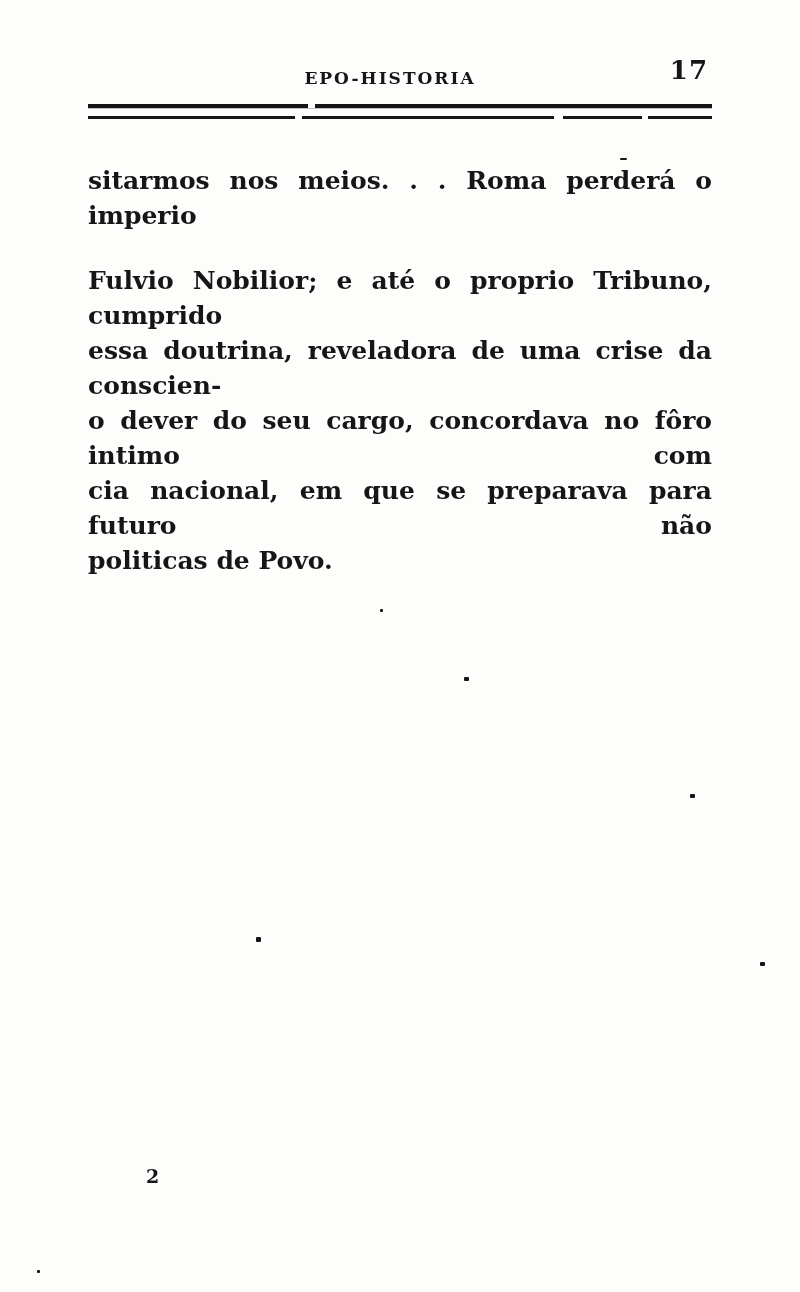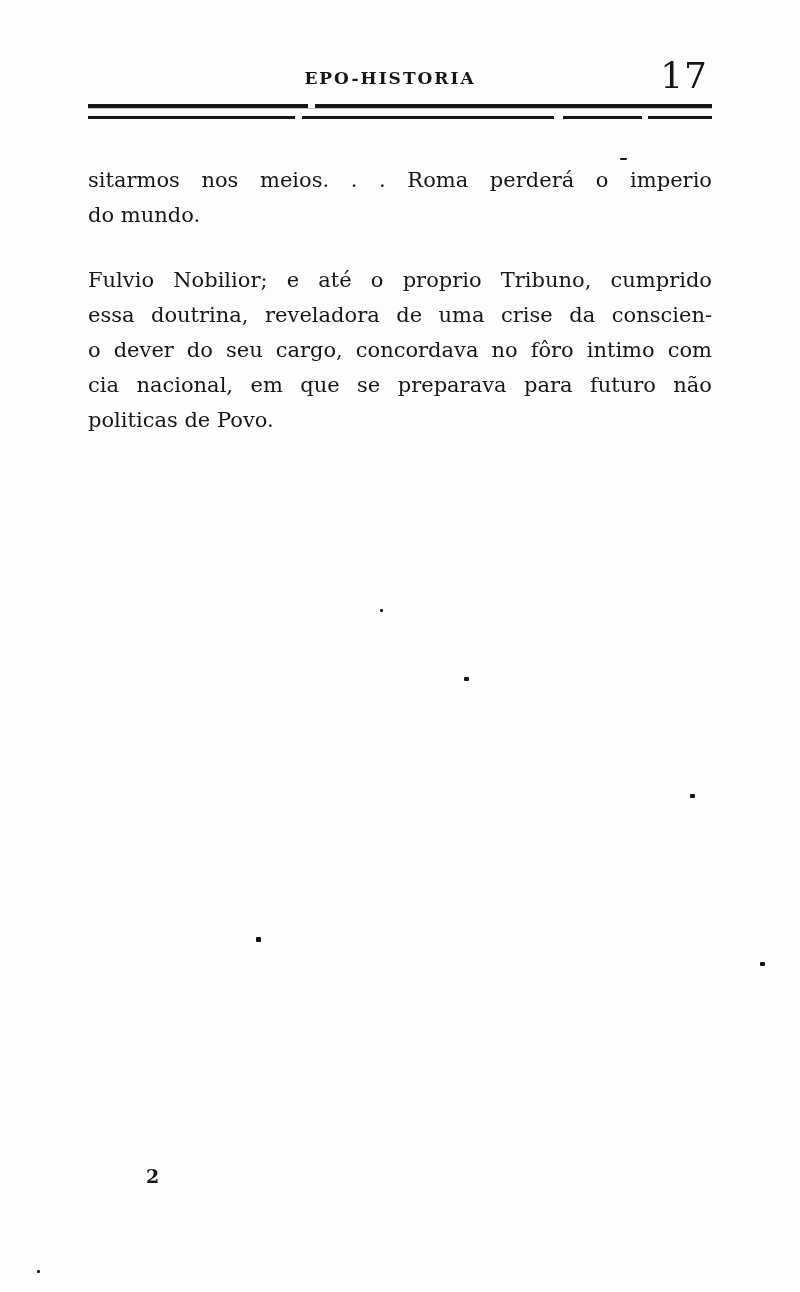--- a/index.html
+++ b/index.html
@@ -28,22 +28,22 @@
     transform:translateX(-10px);
     font-size:17px;
     font-weight:700;
     letter-spacing:2px;
     color:var(--ink);
   }
   .page-number{
     position:absolute;
     top:55px;
     right:92px;
-    font-size:36px;
-    font-weight:400;
+    font-size:26px;
+    font-weight:700;
     letter-spacing:1px;
     color:var(--ink);
   }
   
   .rule{
     position:absolute;
     left:88px;
     width:624px;
   }
   .rule-top{
@@ -65,22 +65,22 @@
       var(--ink) 76.2%, var(--ink) 88.8%,
       transparent 88.8%, transparent 89.8%,
       var(--ink) 89.8%, var(--ink) 100%);
   }
   
   .text-block{
     position:absolute;
     left:88px;
     top:163px;
     width:624px;
-    font-size:21px;
-    font-weight:400;
+    font-size:25px;
+    font-weight:700;
     line-height:35px;
     color:var(--ink);
   }
   .paragraph{margin:0;}
   .paragraph + .paragraph{margin-top:30px;}
   .line{
     text-align:justify;
     text-align-last:justify;
   }
   .line.last{
@@ -121,21 +121,20 @@
 
   <div class="page-number">17</div>
 
   <div class="rule rule-top"></div>
   <div class="rule rule-bottom"></div>
 
   <div class="text-block">
 
     <div class="paragraph">
       <div class="line">sitarmos nos meios. . . Roma perderá o imperio</div>
-      <div class="line last">do mundo.</div>
     </div>
 
     <div class="paragraph">
       <div class="line">Fulvio Nobilior; e até o proprio Tribuno, cumprido</div>
       <div class="line">essa doutrina, reveladora de uma crise da conscien-</div>
       <div class="line">o dever do seu cargo, concordava no fôro intimo com</div>
       <div class="line">cia nacional, em que se preparava para futuro não</div>
       <div class="line last">politicas de Povo.</div>
     </div>
 

